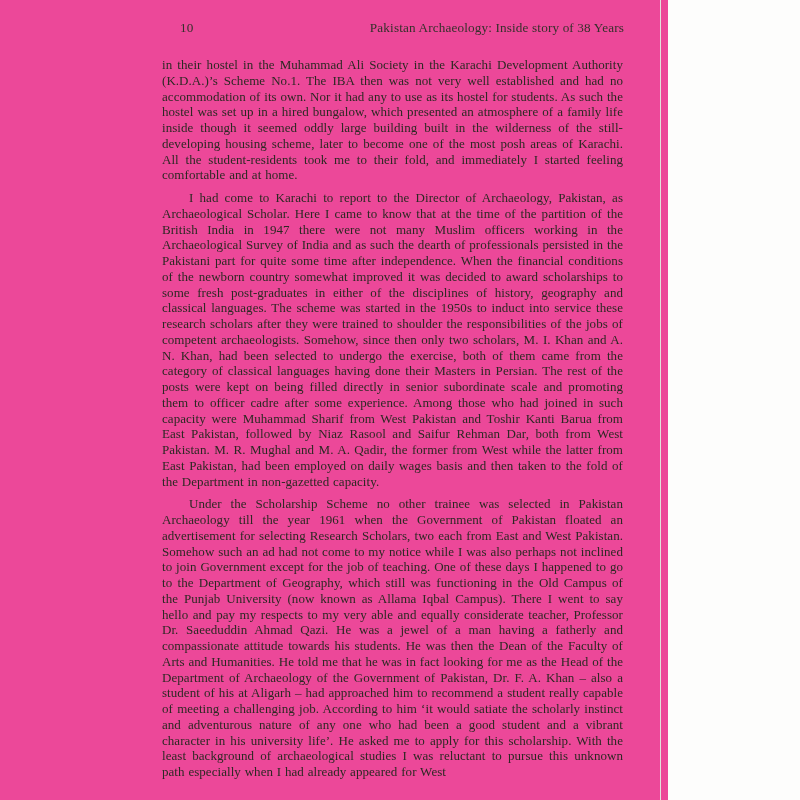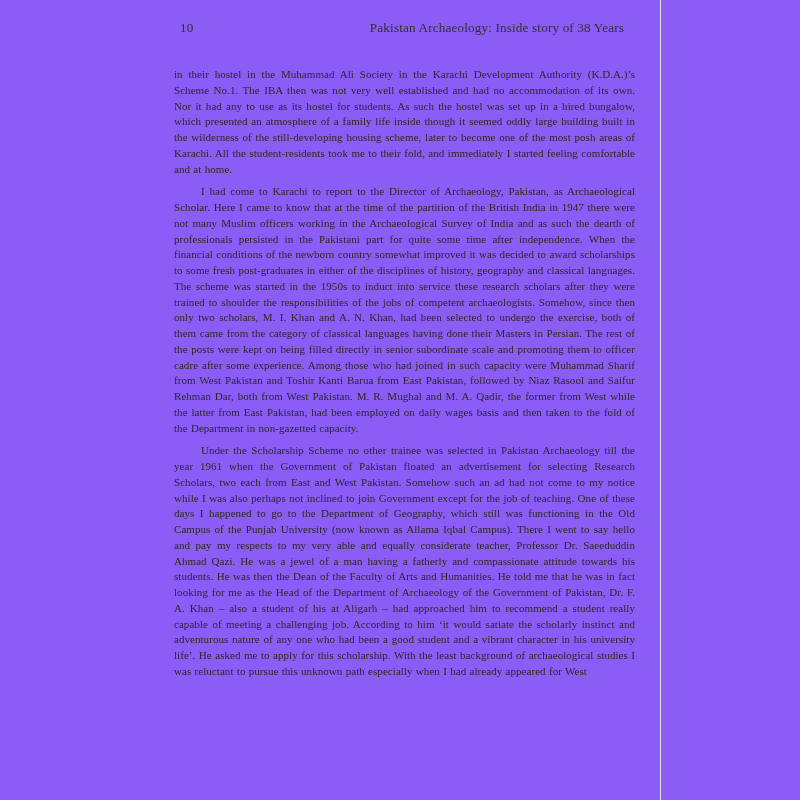--- a/index.html
+++ b/index.html
@@ -5,23 +5,23 @@
   html, body {
     margin: 0;
     padding: 0;
     width: 800px;
     height: 800px;
     background: #fdfdfc;
     overflow: hidden;
   }
   .scan-page {
     position: relative;
-    width: 800px;
+    width: 668px;
     height: 800px;
-    background: #8b5cf6;
+    background: #ec4899;
     font-family: "Liberation Serif", "DejaVu Serif", serif;
     color: #2e2b25;
   }
   .page-edge-line {
     position: absolute;
     left: 660px;
     top: 0;
     width: 1px;
     height: 800px;
     background: #e2e0da;
@@ -39,29 +39,28 @@
   }
   .page-number {
     color: #34312b;
   }
   .running-title {
     color: #34312b;
   }
   .page-body {
     position: absolute;
     top: 57px;
-    left: 174px;
+    left: 162px;
     width: 461px;
     text-align: justify;
-    font-size: 11px;
+    font-size: 13px;
     line-height: 15.75px;
     letter-spacing: 0.05px;
     word-spacing: 0.5px;
     color: #2c2923;
-    margin-top: 10px;
   }
   .para {
     margin: 0 0 7px 0;
   }
   .para.indent {
     text-indent: 27px;
   }
 </style>
 </head>
 <body>

